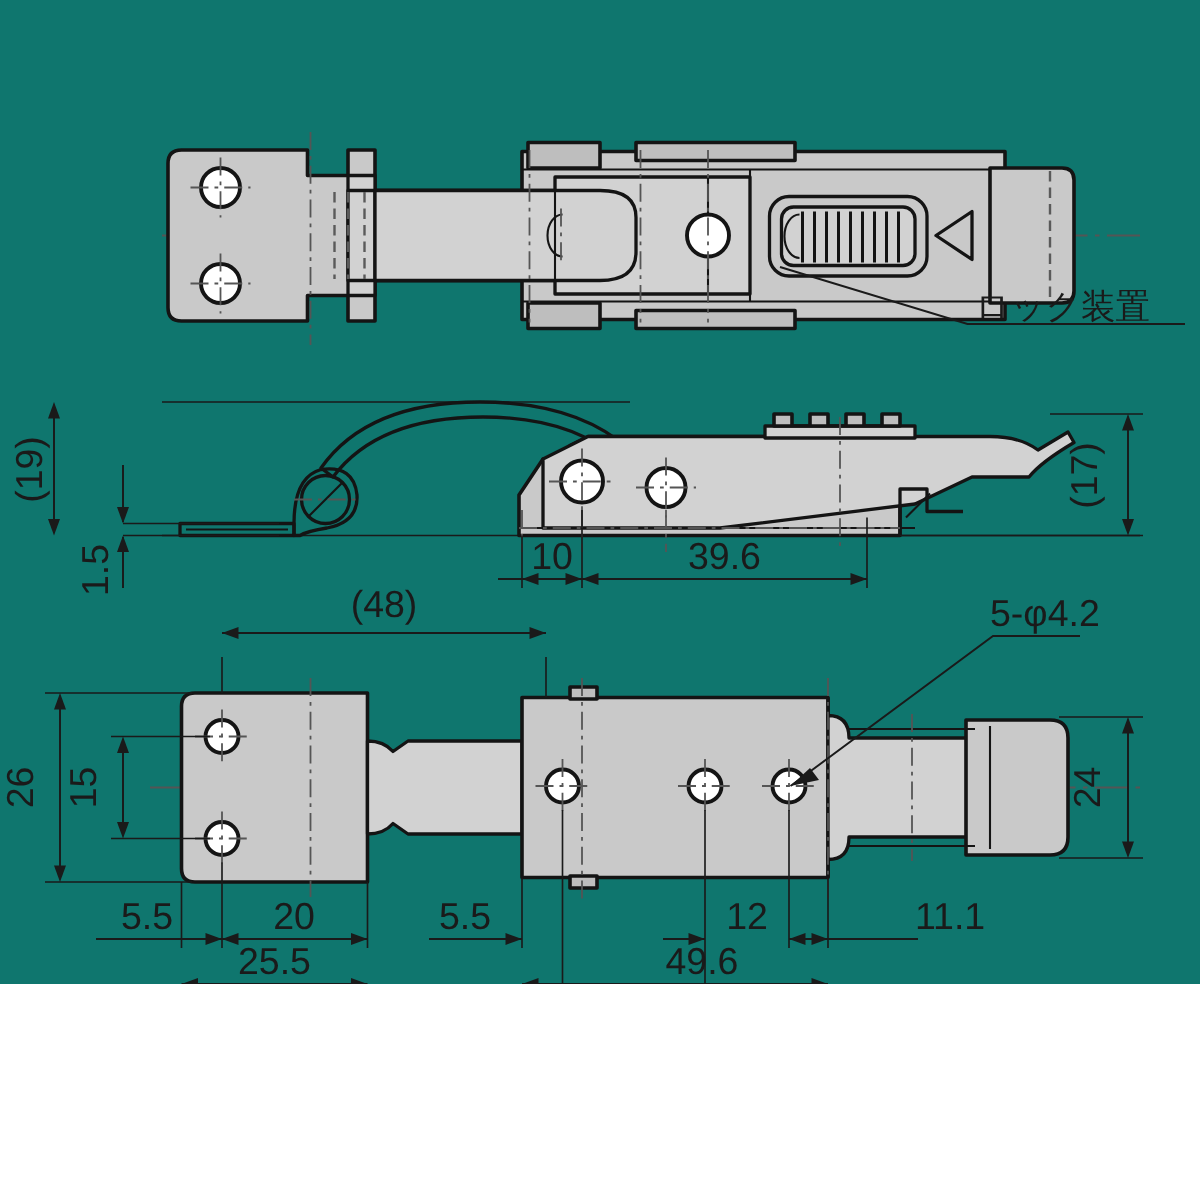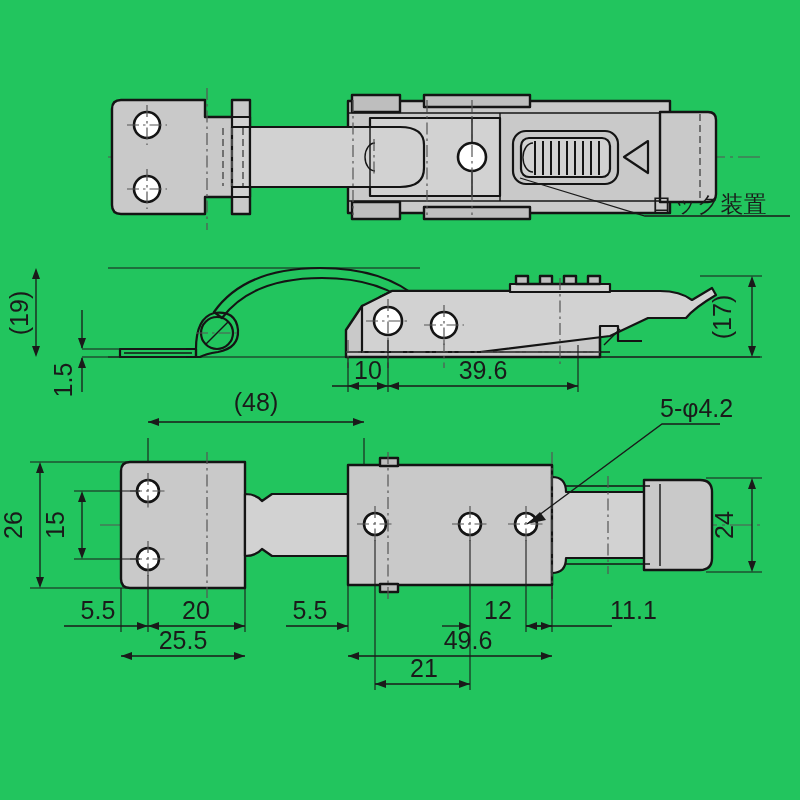--- a/index.html
+++ b/index.html
@@ -3,22 +3,22 @@
 <meta charset="utf-8">
 <style>
   html, body {
     margin: 0;
     padding: 0;
     background: #ffffff;
   }
   #root {
     position: relative;
     width: 800px;
-    height: 800px;
-    background: #22c55e;
+    height: 656px;
+    background: #0f766e;
     font-family: "Liberation Sans", sans-serif;
     overflow: hidden;
   }
   svg.drawing {
     position: absolute;
     left: 0;
     top: 0;
     width: 800px;
     height: 800px;
   }

